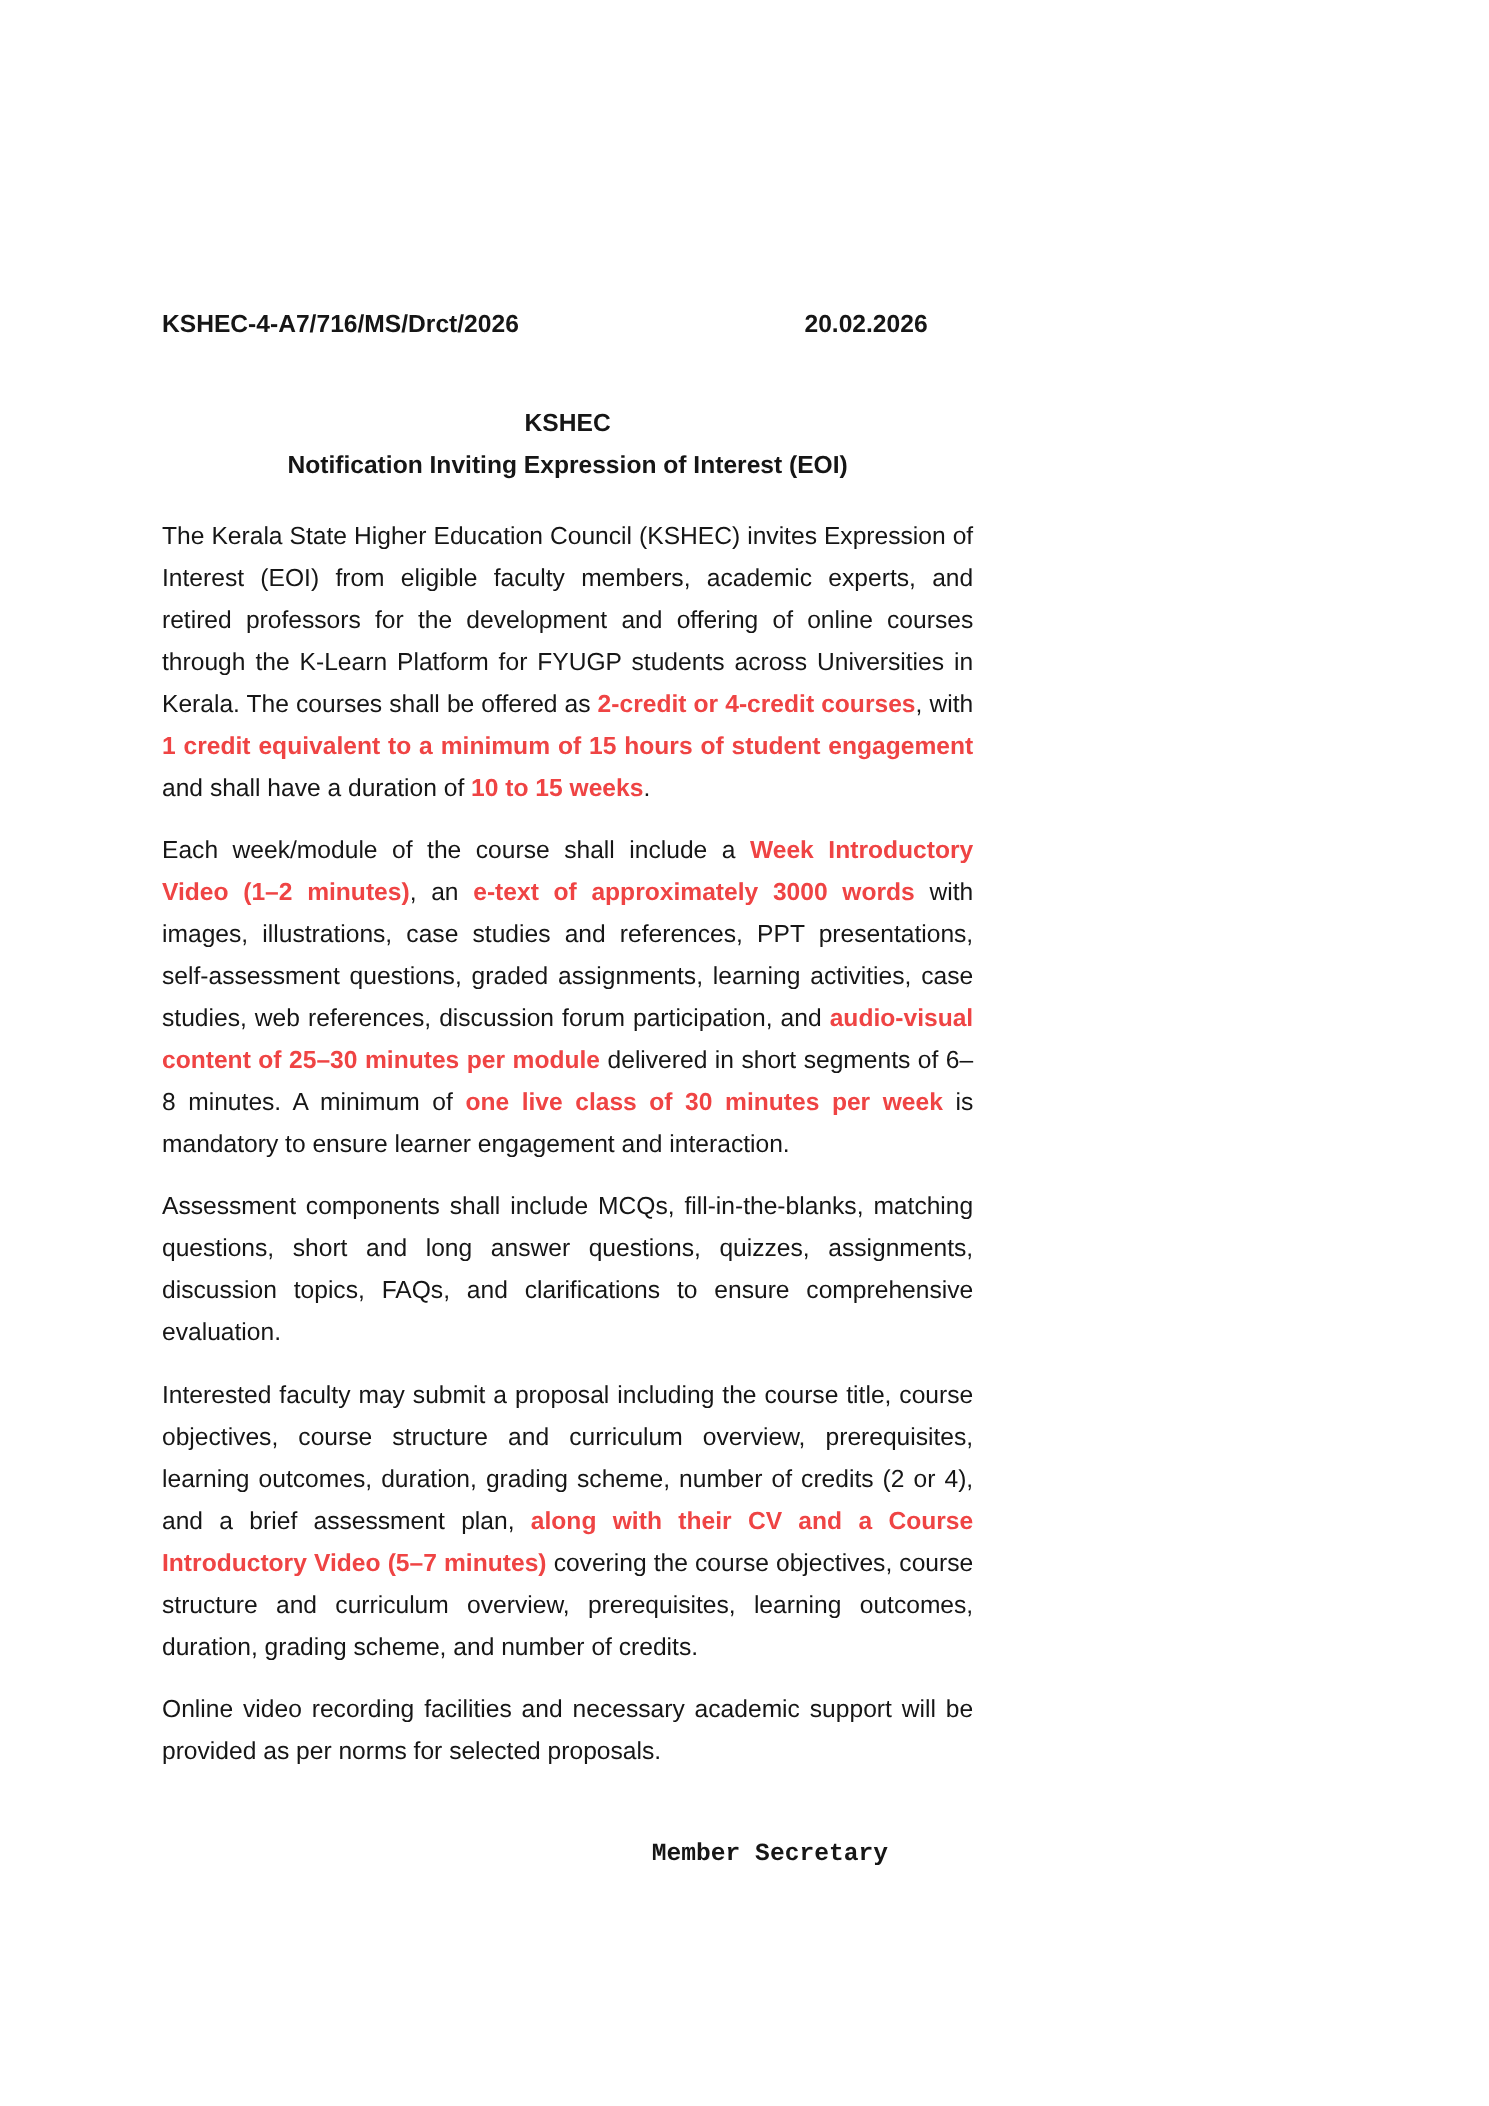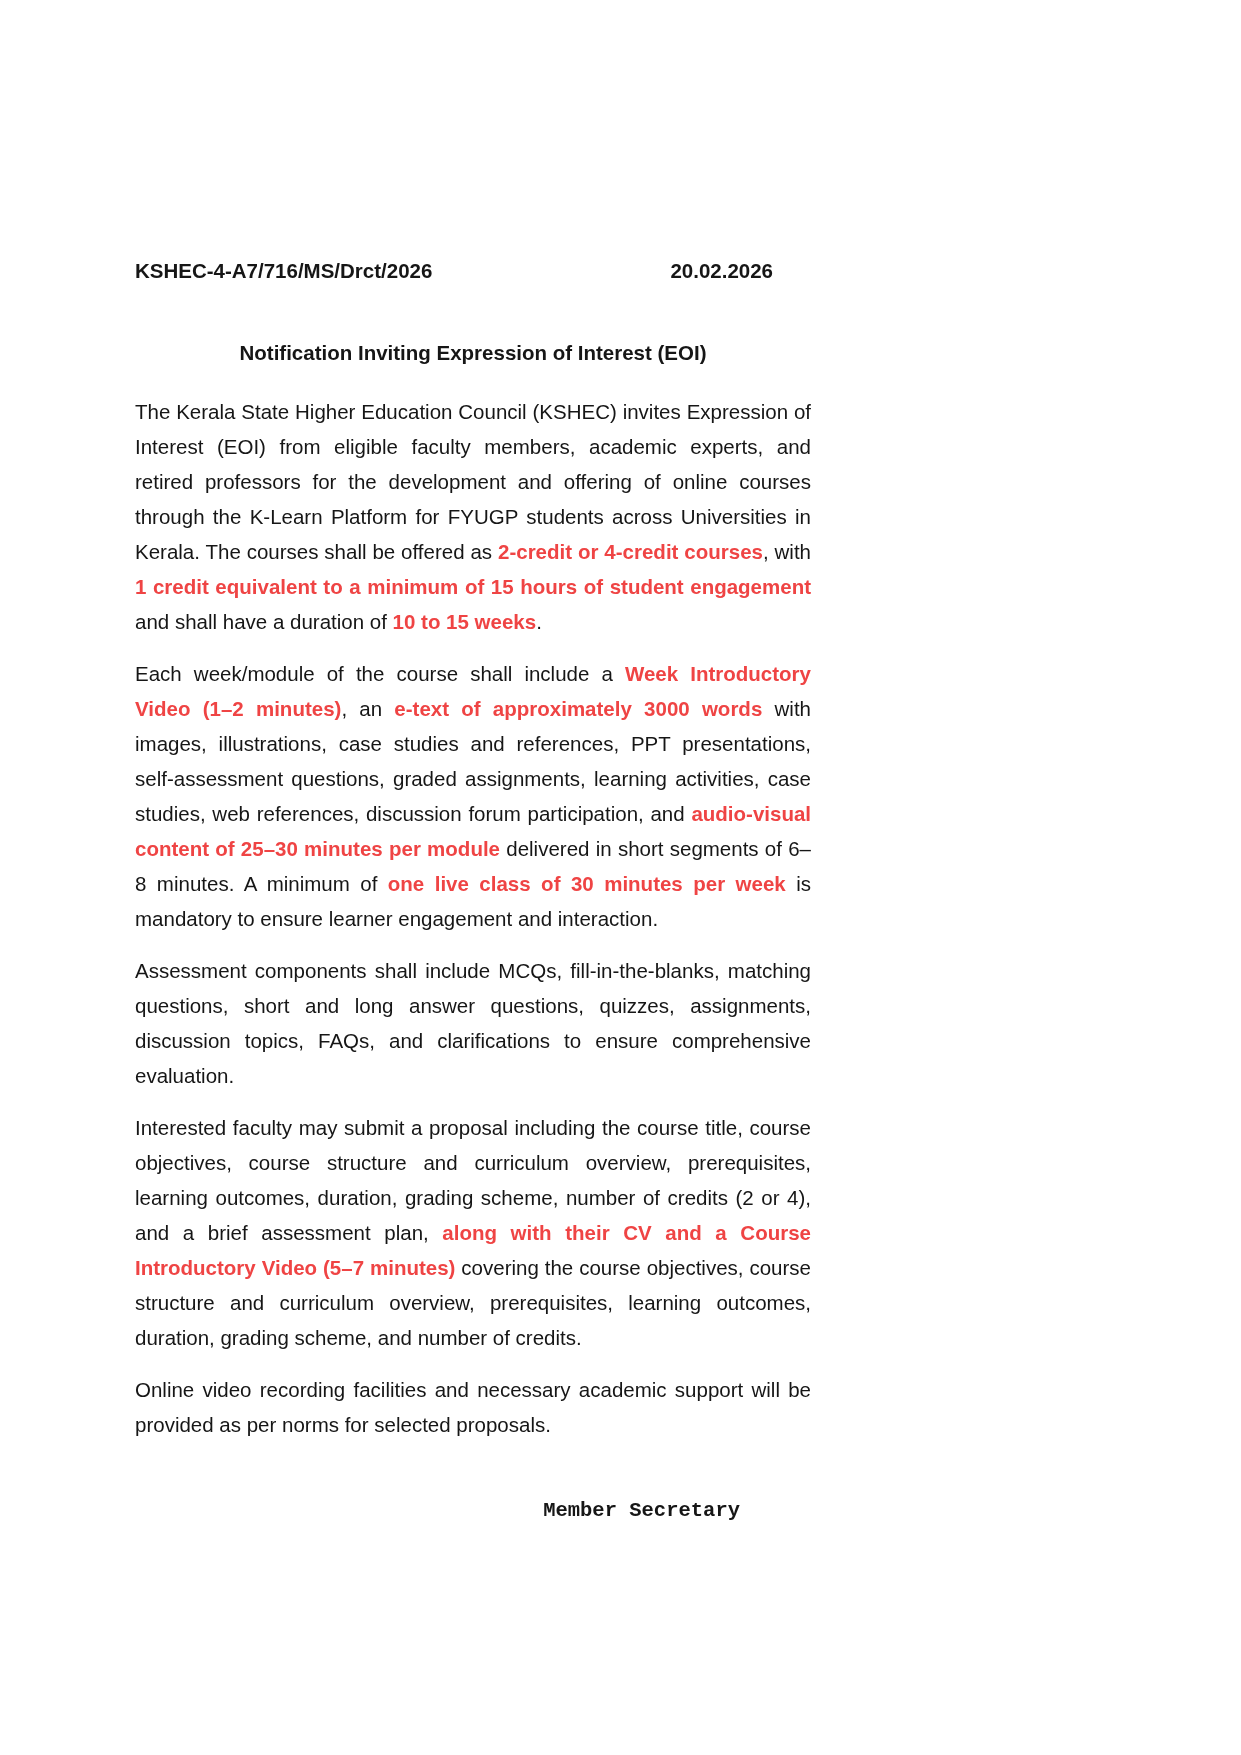--- a/index.html
+++ b/index.html
@@ -65,20 +65,21 @@
 <body>
 
 <div class="page">
 
   <div class="header-row">
     <span class="header-ref">KSHEC-4-A7/716/MS/Drct/2026</span>
     <span class="header-date">20.02.2026</span>
   </div>
 
   <div class="title-block">
+    <span class="title-line">KSHEC</span>
     <span class="title-line">Notification Inviting Expression of Interest (EOI)</span>
   </div>
 
   <div class="letter-body">
       <p class="para"><span>The Kerala State Higher Education Council (KSHEC) invites Expression of Interest (EOI) from eligible faculty members, academic experts, and retired professors for the development and offering of online courses through the K-Learn Platform for FYUGP students across Universities in Kerala. The courses shall be offered as </span><b>2-credit or 4-credit courses</b><span>, with </span><b>1 credit equivalent to a minimum of 15 hours of student engagement</b><span> and shall have a duration of </span><b>10 to 15 weeks</b><span>.</span></p>
       <p class="para"><span>Each week/module of the course shall include a </span><b>Week Introductory Video (1–2 minutes)</b><span>, an </span><b>e-text of approximately 3000 words</b><span> with images, illustrations, case studies and references, PPT presentations, self-assessment questions, graded assignments, learning activities, case studies, web references, discussion forum participation, and </span><b>audio-visual content of 25–30 minutes per module</b><span> delivered in short segments of 6–8 minutes. A minimum of </span><b>one live class of 30 minutes per week</b><span> is mandatory to ensure learner engagement and interaction.</span></p>
       <p class="para"><span>Assessment components shall include MCQs, fill-in-the-blanks, matching questions, short and long answer questions, quizzes, assignments, discussion topics, FAQs, and clarifications to ensure comprehensive evaluation.</span></p>
       <p class="para"><span>Interested faculty may submit a proposal including the course title, course objectives, course structure and curriculum overview, prerequisites, learning outcomes, duration, grading scheme, number of credits (2 or 4), and a brief assessment plan, </span><b>along with their CV and a Course Introductory Video (5–7 minutes)</b><span> covering the course objectives, course structure and curriculum overview, prerequisites, learning outcomes, duration, grading scheme, and number of credits.</span></p>
       <p class="para"><span>Online video recording facilities and necessary academic support will be provided as per norms for selected proposals.</span></p>
     </div>

